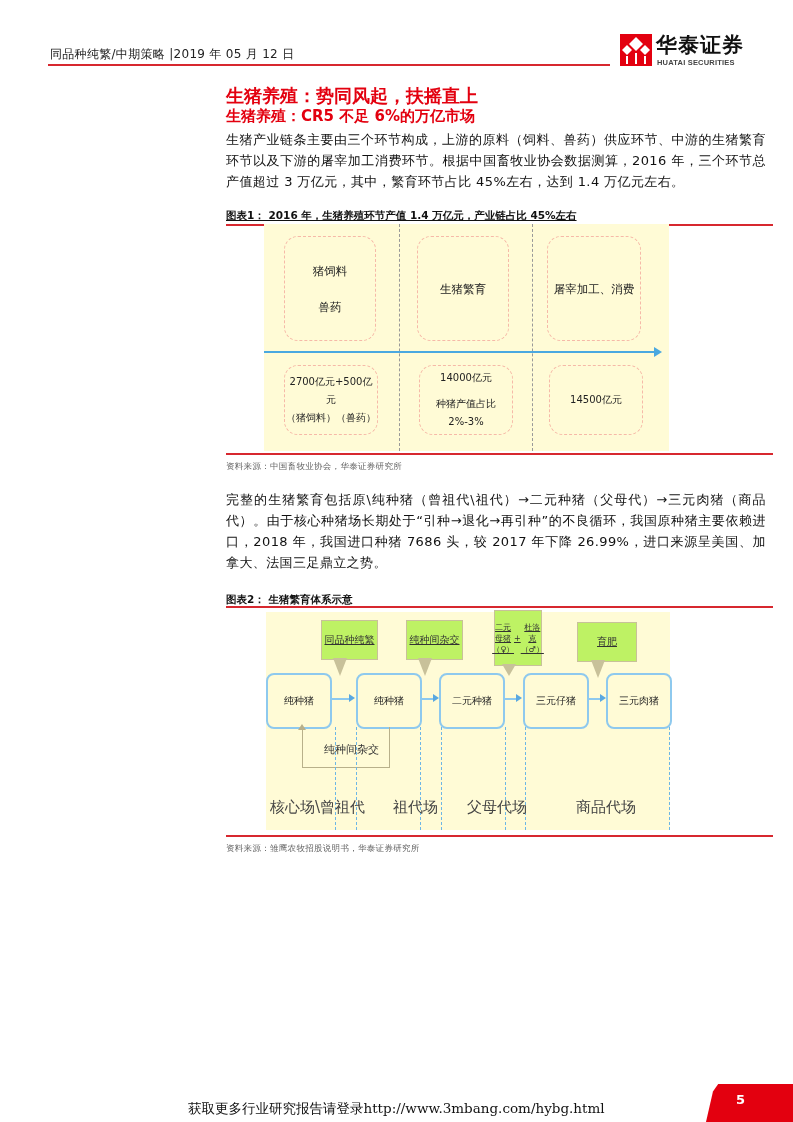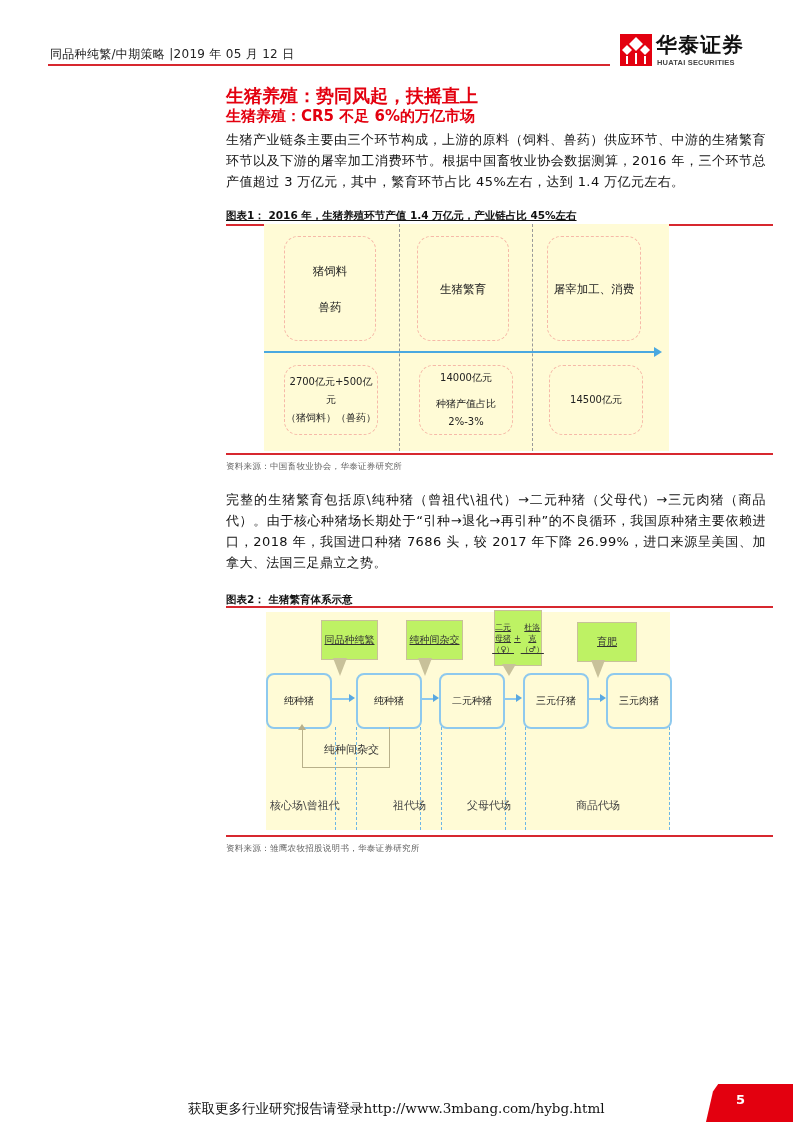--- a/index.html
+++ b/index.html
@@ -33,21 +33,21 @@
   .f1-arrow { position:absolute; left:390px; top:123px; width:0; height:0; border-left:8px solid #4aa8e0; border-top:5px solid transparent; border-bottom:5px solid transparent; }
 
   
   .fig2 { left:266px; top:612px; width:404px; height:218px; background:#fffbd6; }
   .f2-node { position:absolute; top:61px; width:62px; height:52px; border:2px solid #8ec9ee; border-radius:8px; background:#fffbd6; display:flex; align-items:center; justify-content:center; font-size:10px; color:#222; }
   .f2-link { position:absolute; top:86px; height:1.5px; background:#8ec9ee; }
   .f2-arrowhead { position:absolute; top:82px; width:0; height:0; border-left:6px solid #5aa8e0; border-top:4px solid transparent; border-bottom:4px solid transparent; }
   .f2-callout { position:absolute; border:1.5px solid #c8c19a; background:#bef264; display:flex; flex-direction:row; align-items:center; justify-content:center; font-size:10px; color:#333; text-align:center;text-decoration:underline; }
   .f2-tail { position:absolute; width:0; height:0; border-left:7px solid transparent; border-right:7px solid transparent; border-top:18px solid #c8c19a; }
   .f2-vdiv { position:absolute; top:115px; width:0; height:103px; border-left:1.5px dashed #6cb6e6; }
-  .f2-zone { position:absolute; top:186px; font-size:11px; color:#444; white-space:nowrap; }
+  .f2-zone { position:absolute; top:186px; font-size:15px; color:#444; white-space:nowrap; }
   .f2-loop { position:absolute; border:1.5px solid #b8b08a; border-top:none; }
 
   
   .foot { left:188px; top:1100px; font-size:13.5px; color:#111; white-space:nowrap; font-family:"DejaVu Serif","Liberation Serif",serif; }
   .pagetab { left:706px; top:1084px; width:87px; height:38px; background:#e3000f; clip-path:polygon(14% 0,100% 0,100% 100%,0 100%,8% 20%); }
   .pagenum { left:736px; top:1092px; font-size:13px; font-weight:bold; color:#fff; }
 </style>
 </head>
 <body>
 

